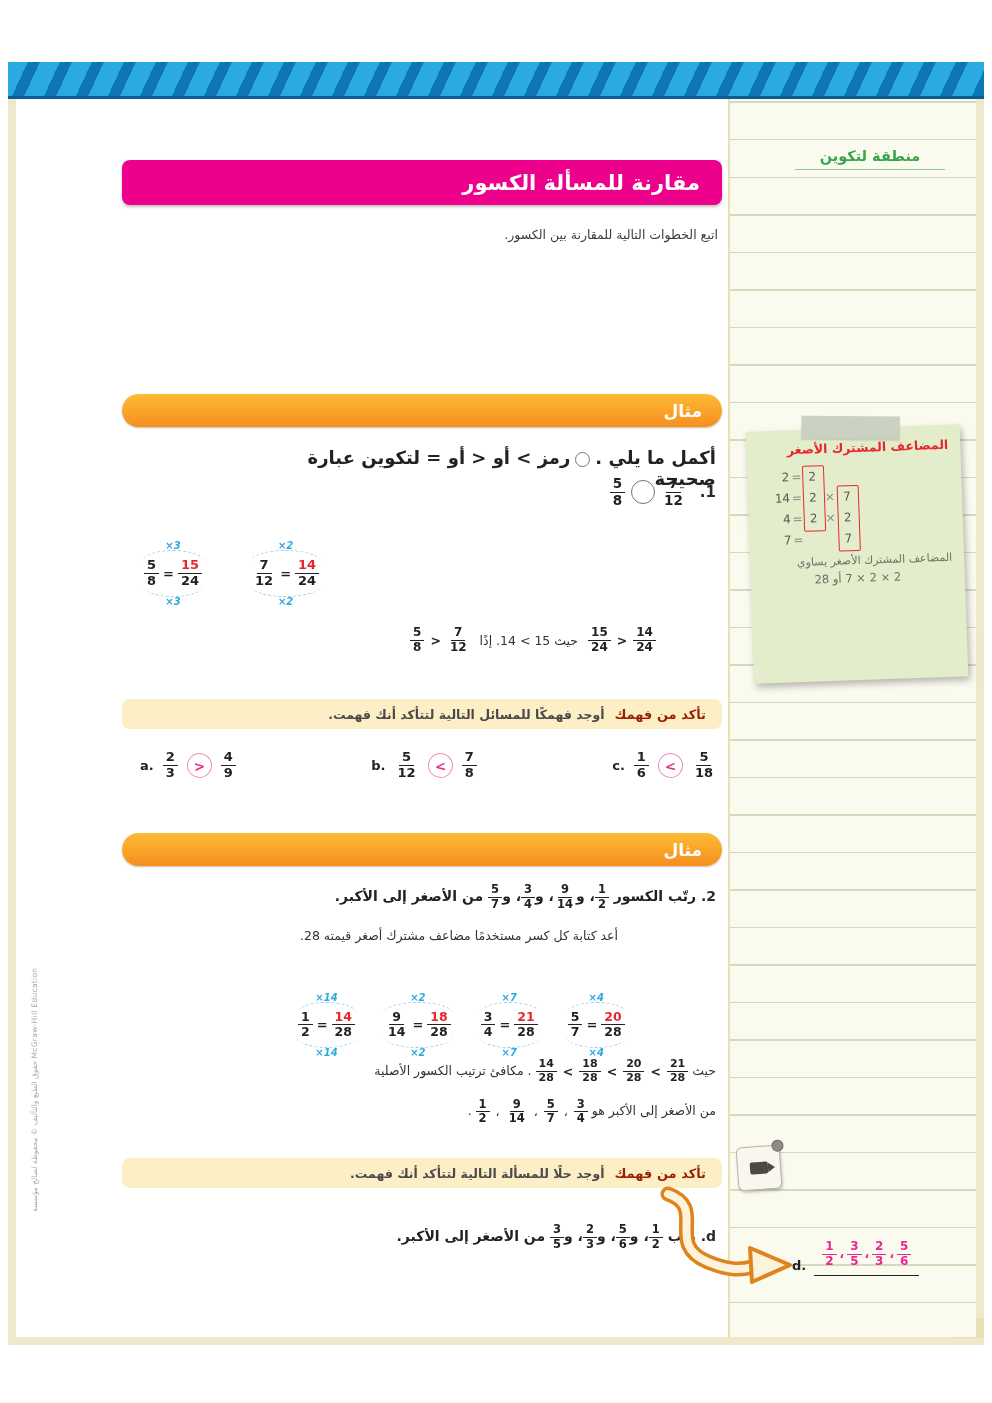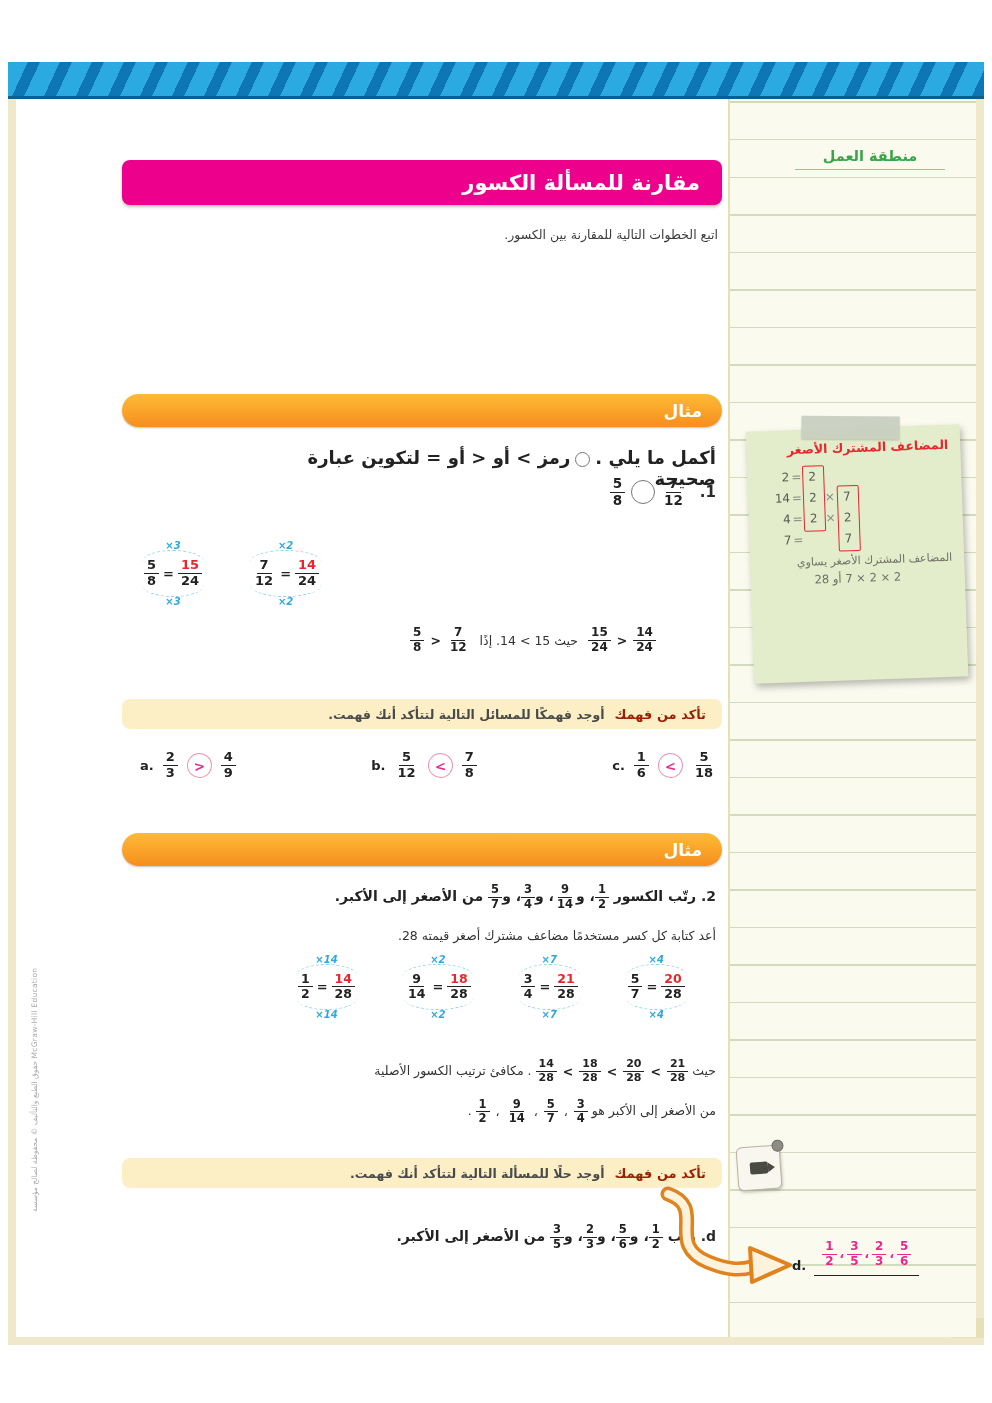--- a/index.html
+++ b/index.html
@@ -61,21 +61,21 @@
     align-items:center; gap:14px; font-size:15px; }
   .item1 .frac { font-size:13.5px; }
   .circle-blank { display:inline-block; width:22px; height:22px; border:1.4px solid #777; border-radius:50%; background:#fff; }
 
   .work-lines { position:absolute; left:380px; top:526px; width:336px; direction:rtl; text-align:right;
     font-size:12.5px; color:#333; line-height:2.0; }
 
   
   .equiv-row { position:absolute; display:flex; direction:ltr; }
   .equiv-row-1 { left:132px; top:540px; gap:26px; }
-  .equiv-row-2 { left:286px; top:954px; gap:26px; }
+  .equiv-row-2 { left:286px; top:992px; gap:6px; }
   .equiv { position:relative; display:inline-flex; align-items:center; gap:4px; padding:18px 12px; direction:ltr; }
   .equiv .frac { font-size:13px; }
   .eqsign { font-weight:700; font-size:13px; color:#222; }
   .mult { position:absolute; left:50%; transform:translateX(-50%); color:#2fa8de; font-size:10px; font-weight:700; font-style:italic; white-space:nowrap; }
   .mult.top { top:0; } .mult.bot { bottom:0; }
   .arc { position:absolute; left:10px; right:10px; height:11px; }
   .arc.top { top:10px; border-top:1.6px dashed #8fcde9; border-radius:50% 50% 0 0 / 100% 100% 0 0; }
   .arc.bot { bottom:10px; border-bottom:1.6px dashed #8fcde9; border-radius:0 0 50% 50% / 0 0 100% 100%; }
 
   .conclusion { position:absolute; left:350px; top:626px; width:366px; display:flex; direction:rtl;
@@ -93,21 +93,21 @@
   .abc-group { display:flex; align-items:center; gap:9px; direction:ltr; }
   .letter { font-weight:700; font-size:13px; color:#222; }
   .abc-group .frac { font-size:13px; }
   .ans-circle { width:23px; height:23px; border:1.8px solid #f48fb6; border-radius:50%; color:#ec268f;
     font-weight:700; font-size:13.5px; display:flex; align-items:center; justify-content:center; transform:rotate(-5deg); background:#fff; }
 
   
   .ex2-title { position:absolute; left:230px; top:882px; width:486px; direction:rtl; text-align:right;
     font-size:14px; font-weight:700; color:#222; line-height:2.1; }
   .ex2-title .frac { font-size:11.5px; }
-  .ex2-sub { position:absolute; left:300px; top:928px; width:416px; direction:rtl; text-align:right; font-size:12.5px; color:#333; }
+  .ex2-sub { position:absolute; left:300px; top:928px; width:416px; direction:rtl; text-align:left; font-size:12.5px; color:#333; }
   .equiv-row-2 .equiv .frac { font-size:12.5px; }
   .chain-line { position:absolute; left:320px; top:1058px; width:396px; direction:rtl; text-align:right;
     font-size:12.5px; color:#333; }
   .chain-line .frac { font-size:11px; }
   .order-line { position:absolute; left:320px; top:1098px; width:396px; direction:rtl; text-align:right;
     font-size:12.5px; color:#333; padding-left:0; }
   .order-line .frac { font-size:11.5px; }
 
   .itemd { position:absolute; left:270px; top:1222px; width:446px; direction:rtl; text-align:right;
     font-size:14px; font-weight:700; color:#222; line-height:2.1; }
@@ -158,21 +158,21 @@
 
 <div class="canvas">
 
   <div class="top-band"></div>
   <div class="frame-left"></div>
   <div class="frame-right"></div>
   <div class="frame-bottom"></div>
   <div class="page-tab"></div>
 
   <div class="sidebar"></div>
-  <div class="workarea-label">منطقة العمل</div>
+  <div class="workarea-label">منطقة لتكوين</div>
 
   <div class="sticky">
     <div class="tape"></div>
     <div class="sticky-title">المضاعف المشترك الأصغر</div>
     <div class="note-eqs">
       <div class="note-row">
         <span class="c1">2</span>
           <span class="c2">=</span>
           <span class="c3">2</span>
           <span class="c4"></span>

